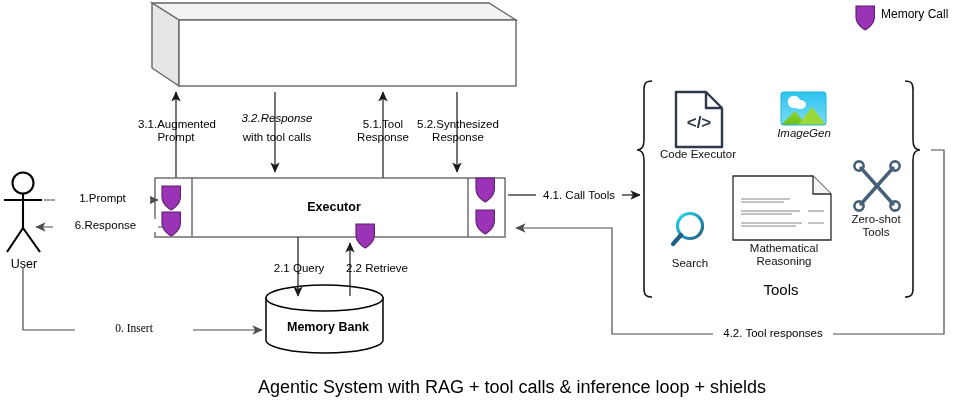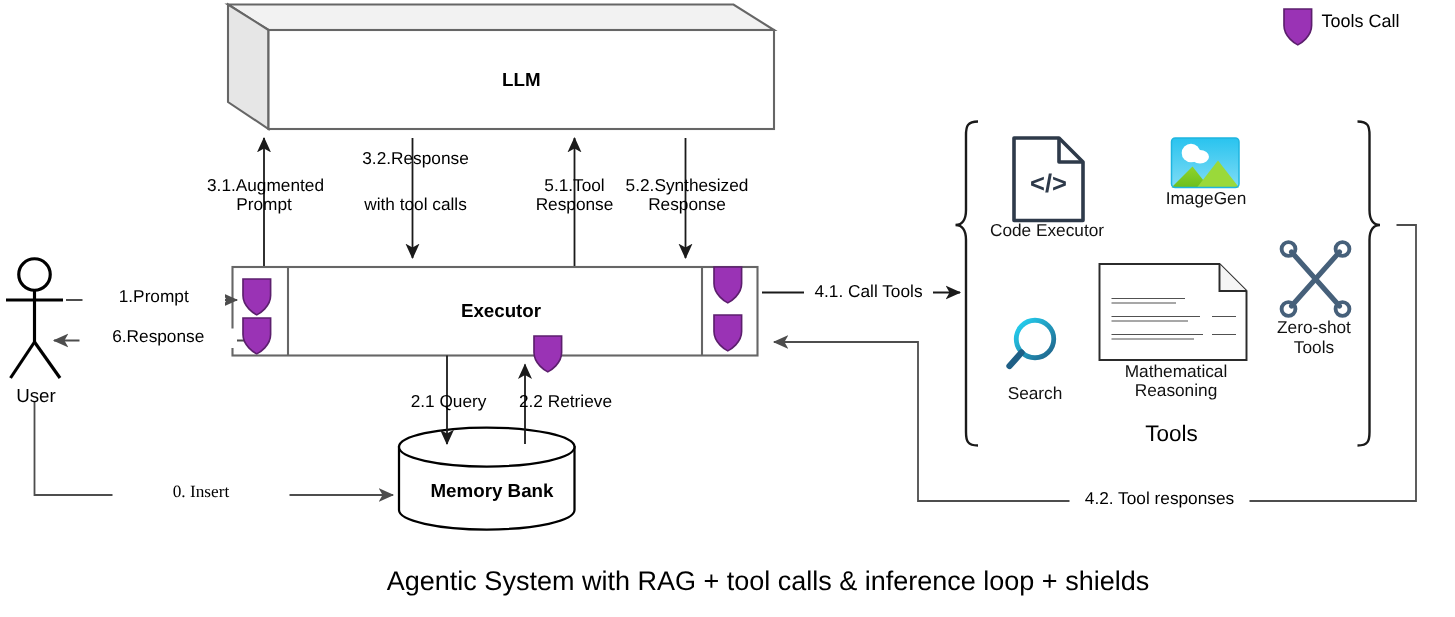--- a/index.html
+++ b/index.html
@@ -153,48 +153,47 @@
       </g>
       <g transform="translate(356,224) scale(0.92)">
         <path d="M0,0 L20,0 L20,12 C20,20 12,25 10,26 C8,25 0,20 0,12 Z" fill="#9a33b5" stroke="#5c1f6d" stroke-width="1.2"></path>
       </g>
       <g transform="translate(856,6) scale(0.92)">
         <path d="M0,0 L20,0 L20,12 C20,20 12,25 10,26 C8,25 0,20 0,12 Z" fill="#9a33b5" stroke="#5c1f6d" stroke-width="1.2"></path>
       </g>
     </g>
   </svg>
 
-  <div class="node-title" style="left:179px;top:46px;width:337px;">LLM</div>
   <div class="node-title" style="left:192px;top:200px;width:284px;">Executor</div>
   <div class="node-title" style="left:266px;top:320px;width:124px;">Memory Bank</div>
   <div class="lbl bold" style="left:0px;top:258px;width:48px;font-size:12.5px;">User</div>
 
   <div class="lbl" style="left:138px;top:118px;width:76px;">3.1.Augmented</div>
   <div class="lbl" style="left:138px;top:131px;width:76px;">Prompt</div>
 
-  <div class="lbl" style="left:237px;top:100px;width:80px;">3.2.Response</div>
+  <div class="lbl" style="left:237px;top:112px;width:80px;font-style:italic;">3.2.Response</div>
   <div class="lbl" style="left:237px;top:131px;width:80px;">with tool calls</div>
 
   <div class="lbl" style="left:347px;top:118px;width:72px;">5.1.Tool</div>
   <div class="lbl" style="left:347px;top:131px;width:72px;">Response</div>
 
   <div class="lbl" style="left:416px;top:118px;width:84px;">5.2.Synthesized</div>
   <div class="lbl" style="left:416px;top:131px;width:84px;">Response</div>
 
   <div class="lbl" style="left:55px;top:192px;width:95px;background:#fff;">1.Prompt</div>
   <div class="lbl" style="left:53px;top:219px;width:105px;background:#fff;">6.Response</div>
   <div class="lbl" style="left:75px;top:322px;width:118px;background:#fff;font-family:Liberation Serif, serif;">0. Insert</div>
   <div class="lbl" style="left:263px;top:262px;width:72px;">2.1 Query</div>
   <div class="lbl" style="left:336px;top:262px;width:82px;">2.2 Retrieve</div>
   <div class="lbl" style="left:536px;top:189px;width:86px;background:#fff;">4.1. Call Tools</div>
   <div class="lbl" style="left:713px;top:327px;width:120px;background:#fff;">4.2. Tool responses</div>
 
   <div class="icon-cap" style="left:648px;top:148px;width:100px;">Code Executor</div>
-  <div class="icon-cap" style="left:768px;top:127px;width:72px;">ImageGen</div>
+  <div class="icon-cap" style="left:768px;top:127px;width:72px;font-style:italic;">ImageGen</div>
   <div class="icon-cap" style="left:660px;top:257px;width:60px;">Search</div>
   <div class="icon-cap wrap" style="left:842px;top:213px;width:68px;">Zero-shot Tools</div>
   <div class="icon-cap wrap" style="left:736px;top:242px;width:96px;">Mathematical Reasoning</div>
   <div class="lbl bold" style="left:736px;top:283px;width:90px;font-size:15px;">Tools</div>
 
-  <div class="lbl" style="left:881px;top:8px;width:80px;text-align:left;font-size:12px;">Tools Call</div>
+  <div class="lbl" style="left:881px;top:8px;width:80px;text-align:left;font-size:12px;">Memory Call</div>
 
   <div class="caption" style="left:0px;top:377px;width:970px;">Agentic System with RAG + tool calls &amp; inference loop + shields</div>
 </div>
 
 </body></html>

